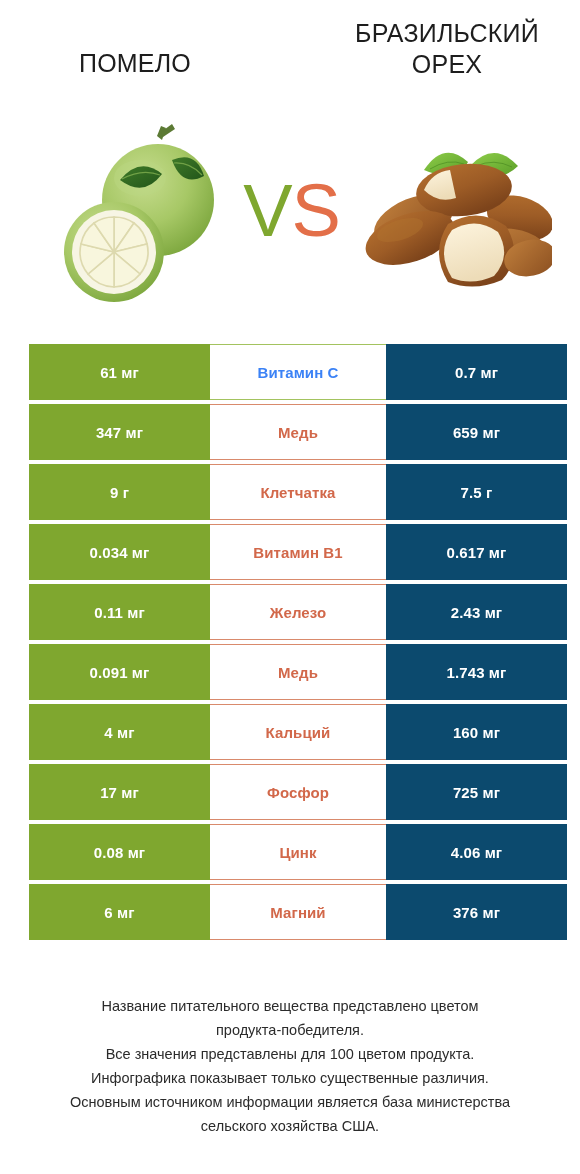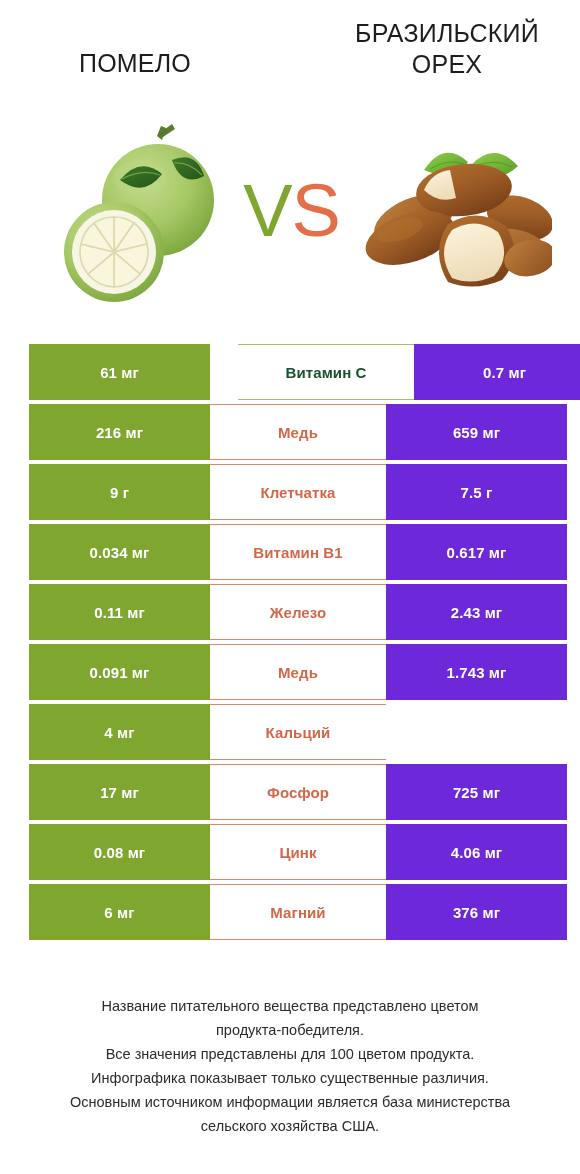--- a/index.html
+++ b/index.html
@@ -106,36 +106,35 @@
     letter-spacing: 0.1px;
   }
   .cell-left {
     flex: 0 0 181px;
     background: #7FA72F;
     color: #ffffff;
     margin-left: 8px;
   }
   .cell-right {
     flex: 0 0 181px;
-    background: #6d28d9;
+    background: #0c4a6e;
     color: #ffffff;
   }
   .cell-mid {
     flex: 0 0 176px;
     background: #ffffff;
     border-top: 1px solid transparent;
     border-bottom: 1px solid transparent;
     font-size: 15px;
     font-weight: 700;
   }
   .cell-mid.win-left {
-    color: #14532d;
+    color: #3b82f6;
     border-top-color: #a3c35f;
     border-bottom-color: #a3c35f;
-    margin-left: 28px;
   }
   .cell-mid.win-right {
     color: #D2684A;
     border-top-color: #d98a6c;
     border-bottom-color: #d98a6c;
   }
 
   
   .footer {
     position: absolute;
@@ -261,21 +260,21 @@
 </div>
 
 <div class="table">
 
 <div class="row">
       <div class="cell cell-left">61 мг</div>
       <div class="cell cell-mid win-left">Витамин С</div>
       <div class="cell cell-right">0.7 мг</div>
     </div>
     <div class="row">
-      <div class="cell cell-left">216 мг</div>
+      <div class="cell cell-left">347 мг</div>
       <div class="cell cell-mid win-right">Медь</div>
       <div class="cell cell-right">659 мг</div>
     </div>
     <div class="row">
       <div class="cell cell-left">9 г</div>
       <div class="cell cell-mid win-right">Клетчатка</div>
       <div class="cell cell-right">7.5 г</div>
     </div>
     <div class="row">
       <div class="cell cell-left">0.034 мг</div>
@@ -288,20 +287,21 @@
       <div class="cell cell-right">2.43 мг</div>
     </div>
     <div class="row">
       <div class="cell cell-left">0.091 мг</div>
       <div class="cell cell-mid win-right">Медь</div>
       <div class="cell cell-right">1.743 мг</div>
     </div>
     <div class="row">
       <div class="cell cell-left">4 мг</div>
       <div class="cell cell-mid win-right">Кальций</div>
+      <div class="cell cell-right">160 мг</div>
     </div>
     <div class="row">
       <div class="cell cell-left">17 мг</div>
       <div class="cell cell-mid win-right">Фосфор</div>
       <div class="cell cell-right">725 мг</div>
     </div>
     <div class="row">
       <div class="cell cell-left">0.08 мг</div>
       <div class="cell cell-mid win-right">Цинк</div>
       <div class="cell cell-right">4.06 мг</div>

